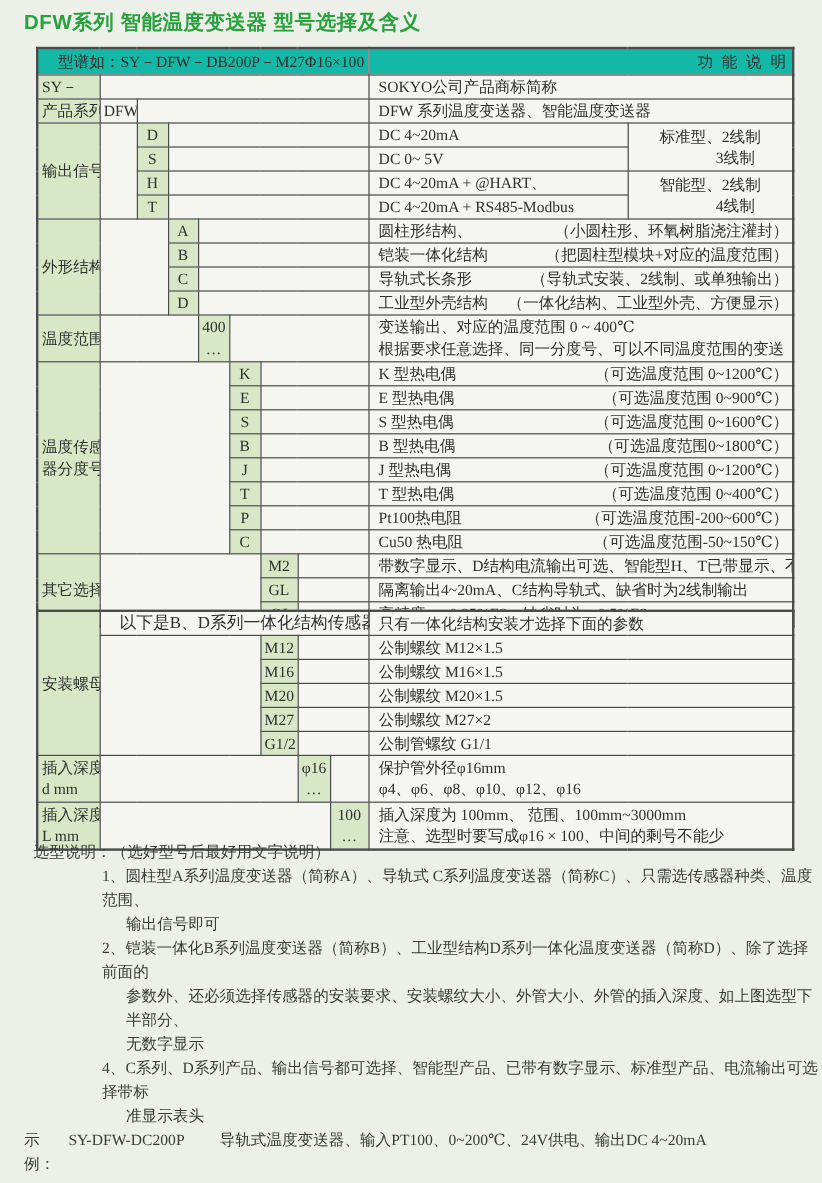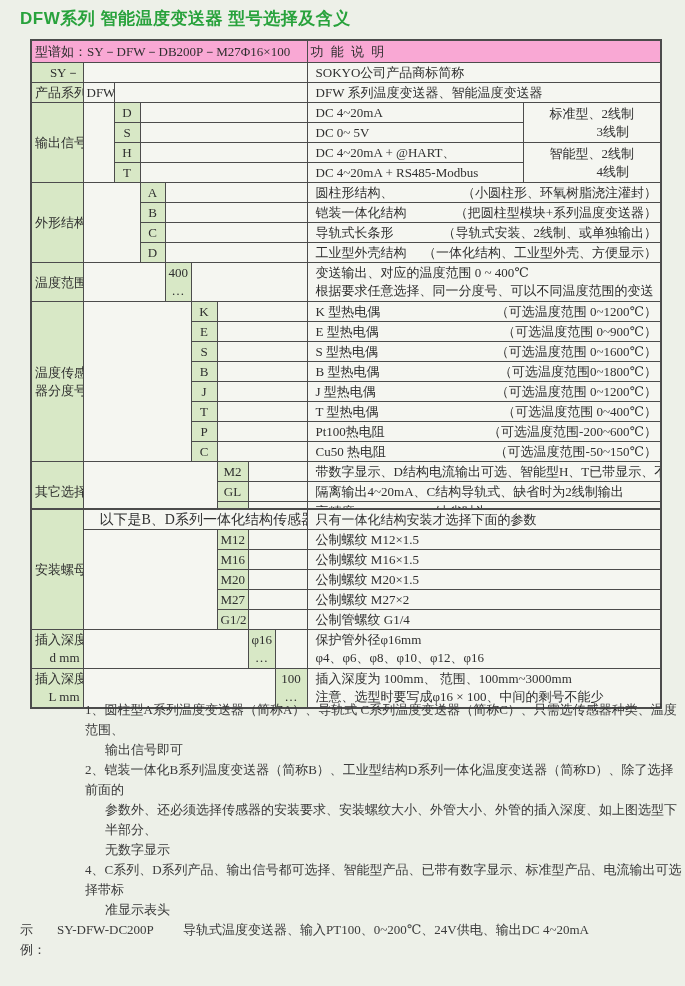--- a/index.html
+++ b/index.html
@@ -28,22 +28,22 @@
     height:19px;
     line-height:17px;
     overflow:hidden;
     white-space:nowrap;
   }
   tr.hrow td{height:21px;}
   tr.dbl td{height:38px;}
   td.g{background:#d8e8c6;}
   td.w{background:#f5f6f1;}
   td.c{text-align:center;margin-left:41px;}
-  td.lbl{background:#d8e8c6;text-align:right;}
-  td.hdr{background:#f9a8d4;text-align:left;}
+  td.lbl{background:#d8e8c6;text-align:left;}
+  td.hdr{background:#14b8a6;text-align:right;}
   td.desc{padding-left:8px;}
   td.small{font-size:14px;padding-left:16px;}
   .split{display:flex;justify-content:space-between;}
   .grp1{text-align:center;line-height:18px;}
   .grp2{text-align:right;padding-right:28px;line-height:18px;}
   .two > div{line-height:18px;}
   .fn{letter-spacing:2px;}
   .notes{
     position:absolute;top:700px;left:0;width:685px;
     font-size:13px;line-height:20px;color:#3a3a3a;
@@ -134,21 +134,21 @@
             <span>（小圆柱形、环氧树脂浇注灌封）</span>
           </div>
         </td>
   </tr>
   <tr>
     <td class="g c">B</td>
     <td class="w" colspan="5"></td>
     <td class="w desc" colspan="2">
           <div class="split">
             <span>铠装一体化结构</span>
-            <span>（把圆柱型模块+系列温度变送器）</span>
+            <span>（把圆柱型模块+对应的温度范围）</span>
           </div>
         </td>
   </tr>
   <tr>
     <td class="g c">C</td>
     <td class="w" colspan="5"></td>
     <td class="w desc" colspan="2">
           <div class="split">
             <span>导轨式长条形</span>
             <span>（导轨式安装、2线制、或单独输出）</span>
@@ -323,21 +323,21 @@
     <td class="w desc" colspan="2">公制螺纹 M20×1.5</td>
   </tr>
   <tr>
     <td class="g c">M27</td>
     <td class="w" colspan="2"></td>
     <td class="w desc" colspan="2">公制螺纹 M27×2</td>
   </tr>
   <tr>
     <td class="g c">G1/2</td>
     <td class="w" colspan="2"></td>
-    <td class="w desc" colspan="2">公制管螺纹 G1/4</td>
+    <td class="w desc" colspan="2">公制管螺纹 G1/1</td>
   </tr>
 
   <tr class="dbl">
     <td class="lbl two">
       <div>插入深度</div>
       <div>d mm</div>
     </td>
     <td class="w" colspan="6"></td>
     <td class="g c two">
       <div>φ16</div>
@@ -361,20 +361,21 @@
     </td>
     <td class="w desc two" colspan="2">
       <div>插入深度为 100mm、 范围、100mm~3000mm</div>
       <div>注意、选型时要写成φ16 × 100、中间的剩号不能少</div>
     </td>
   </tr>
 </tbody>
   </table>
 
 <div class="notes">
+  <div class="nt">选型说明：（选好型号后最好用文字说明）</div>
   <div class="ni">1、圆柱型A系列温度变送器（简称A）、导轨式 C系列温度变送器（简称C）、只需选传感器种类、温度范围、</div>
   <div class="nc">输出信号即可</div>
   <div class="ni">2、铠装一体化B系列温度变送器（简称B）、工业型结构D系列一体化温度变送器（简称D）、除了选择前面的</div>
   <div class="nc">参数外、还必须选择传感器的安装要求、安装螺纹大小、外管大小、外管的插入深度、如上图选型下半部分、</div>
   <div class="nc">无数字显示</div>
   <div class="ni">4、C系列、D系列产品、输出信号都可选择、智能型产品、已带有数字显示、标准型产品、电流输出可选择带标</div>
   <div class="nc">准显示表头</div>
 
   <div class="ex first">
     <span class="ex-lbl">示例：</span>

